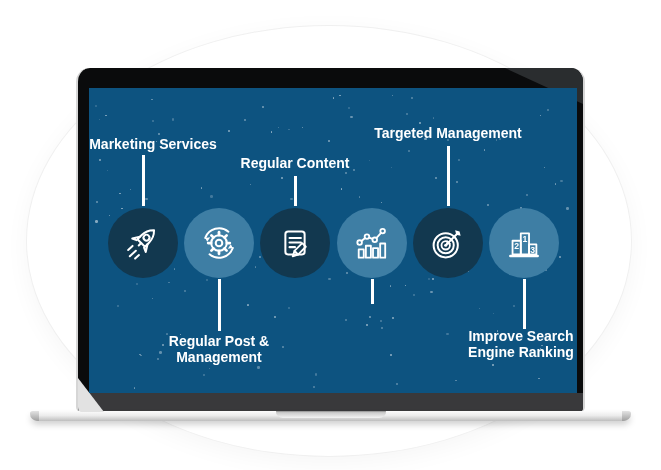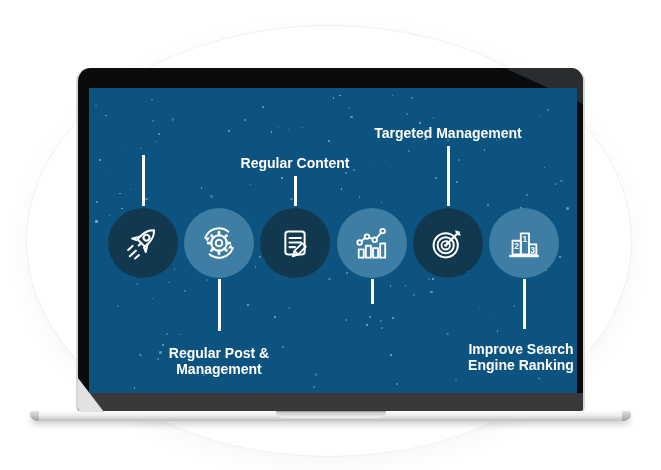--- a/index.html
+++ b/index.html
@@ -201,25 +201,26 @@
           <span class="dot" style="left: 40.5px; top: 100.8px; width: 1.6px; height: 1.6px; opacity: 0.37;"></span>
           <span class="dot" style="left: 366px; top: 291.7px; width: 1.7px; height: 1.7px; opacity: 0.34;"></span>
           <span class="dot" style="left: 62.5px; top: 209.6px; width: 1.8px; height: 1.8px; opacity: 0.35;"></span>
           <span class="dot" style="left: 62px; top: 10.5px; width: 1.7px; height: 1.7px; opacity: 0.39;"></span>
           <span class="dot" style="left: 291.5px; top: 113.7px; width: 1.6px; height: 1.6px; opacity: 0.5;"></span>
           <span class="dot" style="left: 56.3px; top: 109.5px; width: 2.5px; height: 2.5px; opacity: 0.33;"></span>
           <span class="dot" style="left: 77.4px; top: 245.1px; width: 1.7px; height: 1.7px; opacity: 0.26;"></span>
           <span class="dot" style="left: 46.3px; top: 156.2px; width: 2.1px; height: 2.1px; opacity: 0.41;"></span>
         </div>
 
+      <div class="lbl top" style="left:64px;top:49px">Marketing Services</div>
       <div class="lbl top" style="left:206px;top:68px">Regular Content</div>
       <div class="lbl top" style="left:359px;top:38px">Targeted Management</div>
 
-      <div class="lbl" style="left:130px;top:258px;width:122px">Regular Post &amp; Management</div>
-      <div class="lbl" style="left:432px;top:254px;width:114px">Improve Search Engine Ranking</div>
+      <div class="lbl" style="left:130px;top:246px;width:122px">Regular Post &amp; Management</div>
+      <div class="lbl" style="left:432px;top:241px;width:114px">Improve Search Engine Ranking</div>
 
       <div class="connector" style="left:53px;top:67px;height:51px"></div>
       <div class="connector" style="left:205px;top:88px;height:30px"></div>
       <div class="connector" style="left:358px;top:58px;height:60px"></div>
       <div class="connector" style="left:129px;top:191px;height:52px"></div>
       <div class="connector" style="left:282px;top:191px;height:25px"></div>
       <div class="connector" style="left:434px;top:191px;height:50px"></div>
 
       <div class="item-circle tone-dark" style="left:19px">
         <svg viewBox="0 0 48 48" fill="none" stroke="currentColor" stroke-width="2.2" stroke-linecap="round" stroke-linejoin="round">

